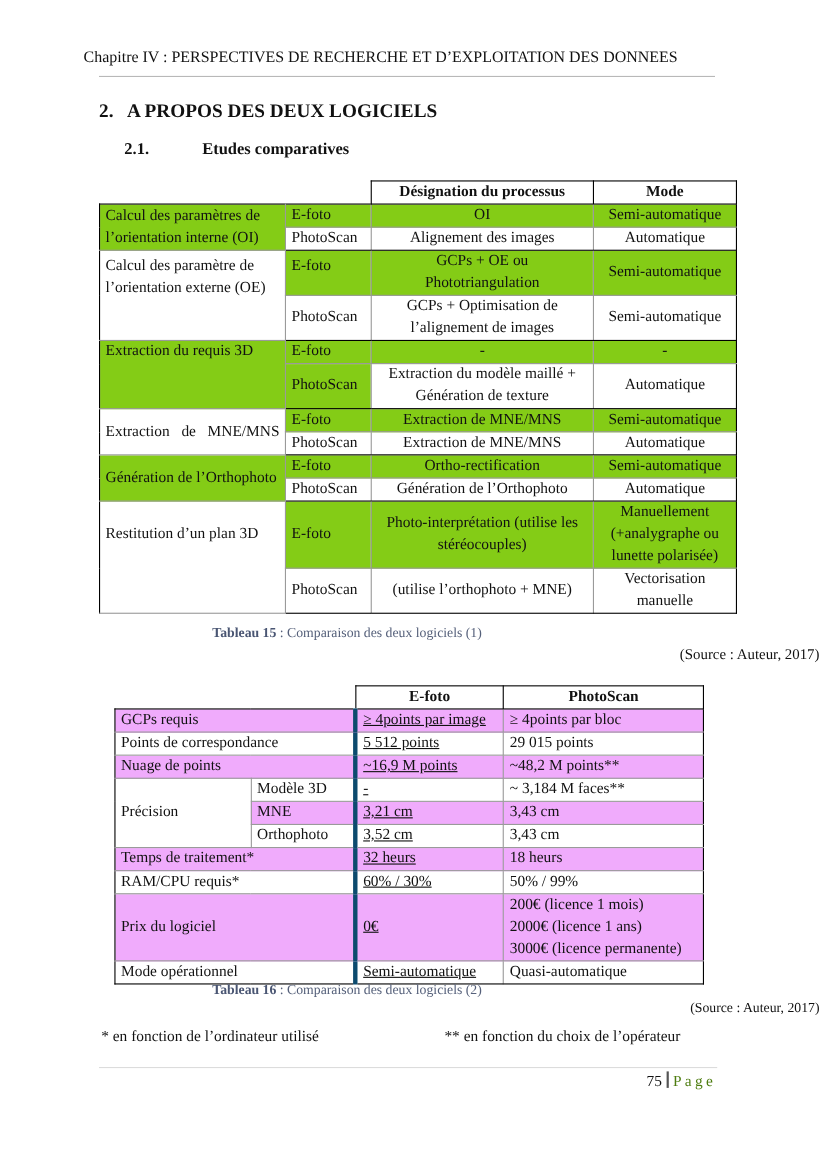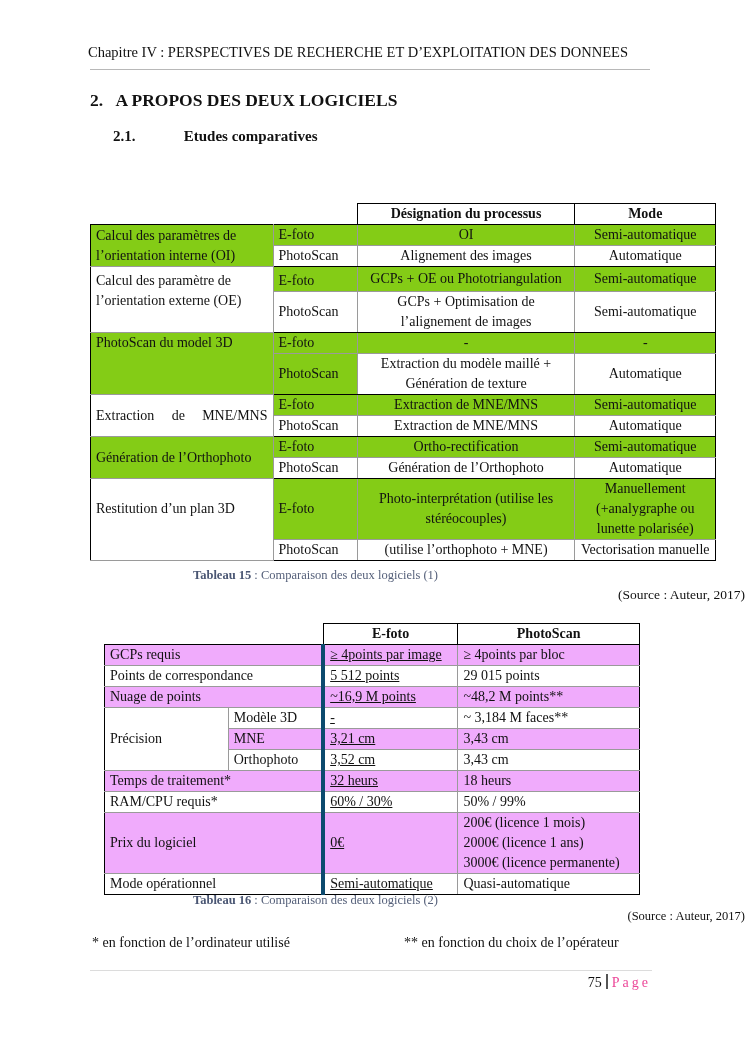--- a/index.html
+++ b/index.html
@@ -1,28 +1,28 @@
 <!DOCTYPE html>
 <html><head>
 <meta charset="utf-8">
 <style>
   html, body { margin:0; padding:0; background:#ffffff; }
   body { width:745px; height:1053px; position:relative; font-family:"Liberation Serif", serif; color:#111; overflow:hidden; }
-  .header { position:absolute; left:88px; top:44px; font-size:14.5px; letter-spacing:0; }
+  .header { position:absolute; left:76px; top:44px; font-size:14.5px; letter-spacing:0; }
   .header-rule { position:absolute; left:90px; top:69px; width:560px; height:1px; background:#b8b8b8; }
   .h1 { position:absolute; left:90px; top:90px; font-size:17.5px; font-weight:bold; }
   .h1 .num { display:inline-block; width:22px; }
   .h2 { position:absolute; left:113px; top:128px; font-size:15px; font-weight:bold; }
   .h2 .num { display:inline-block; width:67px; }
 
   table { border-collapse:collapse; position:absolute; font-size:14px; line-height:20px; }
   td, th { padding:0 5px; vertical-align:middle; }
 
   
-  #t1 { left:90px; top:164px; width:626px;margin-top:39px; }
+  #t1 { left:90px; top:164px; width:580px; }
   #t1 th { border:1px solid #000; font-weight:bold; text-align:center; height:19px; }
   #t1 td { border:1px solid #9a9a9a; }
   #t1 td.c-proc, #t1 td.c-mode { border-left:1px solid #000; text-align:center; }
   #t1 td.c-mode { border-right:1px solid #000; }
   #t1 td.c-cat { border-left:1px solid #000; }
   #t1 tr.grp-end td { border-bottom:1px solid #000; }
   #t1 tr.grp-top td { border-top:1px solid #000; }
   #t1 .shade { background:#84cc16; }
   #t1 .empty-h { border:none !important; background:transparent; }
   #t1 .justify { text-align:justify; text-align-last:justify; }
@@ -42,21 +42,21 @@
   #t2 tr:last-child td { border-bottom:1px solid #000; }
   #t2 tr.r1 td { border-top:1px solid #000; }
   #t2 .shade { background:#f0abfc; }
   #t2 .empty-h { border:none !important; }
 
   .footnote-left { position:absolute; left:92px; top:935px; font-size:14px; }
   .footnote-right { position:absolute; left:404px; top:935px; font-size:14px; }
   .footer-rule { position:absolute; left:90px; top:970px; width:562px; height:1px; background:#dcdcdc; }
   .pagenum { position:absolute; right:94px; top:974px; font-size:14px; }
   .pagenum .bar { display:inline-block; width:2px; height:15px; background:#555; vertical-align:-2px; margin:0 4px 0 4px; }
-  .pagenum .word { color:#ec4899; letter-spacing:3px;text-align:right; }
+  .pagenum .word { color:#4d7c0f; letter-spacing:3px;text-align:right; }
 </style>
 </head>
 <body>
 
 <div class="header">Chapitre IV : PERSPECTIVES DE RECHERCHE ET D’EXPLOITATION DES DONNEES</div>
 <div class="header-rule"></div>
 
 <div class="h1">
   <span class="num">2.</span>
   <span>A PROPOS DES DEUX LOGICIELS</span>
@@ -99,21 +99,21 @@
     <td class="c-proc shade">GCPs + OE ou Phototriangulation</td>
     <td class="c-mode shade">Semi-automatique</td>
   </tr>
   <tr class="grp-end">
     <td>PhotoScan</td>
     <td class="c-proc">GCPs + Optimisation de l’alignement de images</td>
     <td class="c-mode">Semi-automatique</td>
   </tr>
 
   <tr>
-    <td class="c-cat shade top" rowspan="2" style="padding-top:0">PhotoScan du model 3D</td>
+    <td class="c-cat shade top" rowspan="2" style="padding-top:0">Extraction du requis 3D</td>
     <td class="shade">E-foto</td>
     <td class="c-proc shade">-</td>
     <td class="c-mode shade">-</td>
   </tr>
   <tr class="grp-end">
     <td class="shade">PhotoScan</td>
     <td class="c-proc">Extraction du modèle maillé + Génération de texture</td>
     <td class="c-mode">Automatique</td>
   </tr>
 

